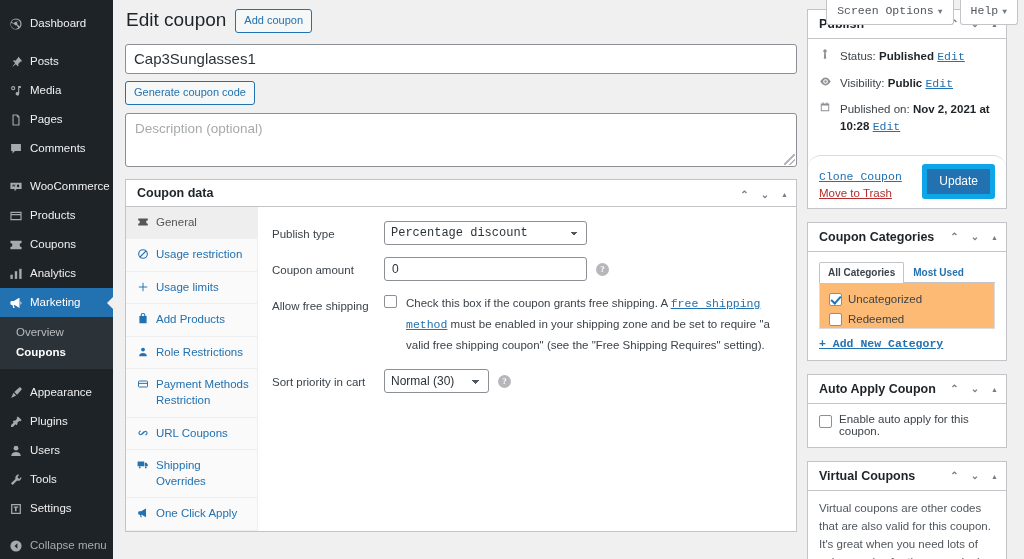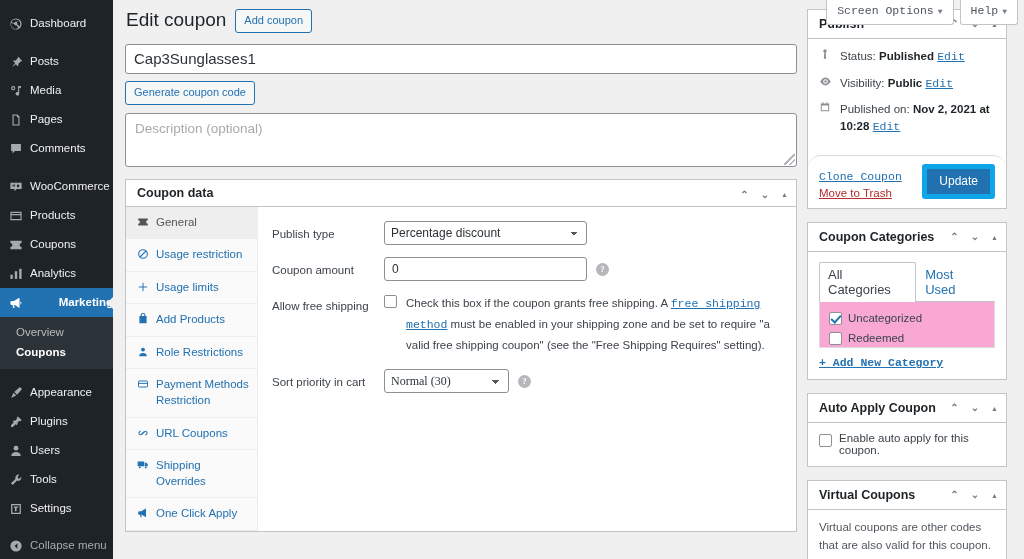--- a/index.html
+++ b/index.html
@@ -24,21 +24,21 @@
     line-height: 1.3; cursor: pointer; position: relative;
   }
   .menu-item .ico {
     width: 15px; height: 15px; display: inline-flex;
     align-items: center; justify-content: center; flex: 0 0 15px;
     color: #a7aaad;
   }
   .menu-item svg { display: block; }
   .menu-sep { height: 9px; }
   .menu-item.current {
-    background: #2271b1; color: #fff; font-weight: 700; justify-content: space-between;
+    background: #2271b1; color: #fff; font-weight: 400;
   }
   .menu-item.current .ico { color: #fff; }
   .menu-item.current::after {
     content: ""; position: absolute; right: -1px; top: 50%;
     transform: translateY(-50%);
     border-style: solid; border-width: 7px 7px 7px 0;
     border-color: transparent #f0f0f1 transparent transparent;
   }
   .submenu { background: #2c3338; padding: 5px 0 7px 0; }
   .submenu .sub-item {
@@ -153,22 +153,22 @@
     font-family: "Liberation Sans", sans-serif;
     -webkit-appearance: none; appearance: none;
     background-image:
       linear-gradient(45deg, transparent 50%, #50575e 50%),
       linear-gradient(135deg, #50575e 50%, transparent 50%);
     background-position: calc(100% - 12px) 10px, calc(100% - 8px) 10px;
     background-size: 4px 4px, 4px 4px;
     background-repeat: no-repeat;
     outline: none; cursor: pointer;
   }
-  select.discount-sel { width: 203px; }
-  select.sort-sel { width: 125px; font-family: Liberation Serif, serif; }
+  select.discount-sel { width: 203px; font-family: Liberation Mono, monospace; }
+  select.sort-sel { width: 105px; }
   input.wc-input {
     width: 203px; height: 24px; border: 1px solid #8c8f94; border-radius: 3px;
     background: #fff; font-size: 12px; color: #2c3338; padding: 1px 7px;
     font-family: "Liberation Sans", sans-serif; outline: none;
   }
   .help-tip {
     width: 13px; height: 13px; border-radius: 50%; background: #b5b7ba;
     color: #fff; font-size: 9px; font-weight: bold; display: inline-flex;
     align-items: center; justify-content: center; margin-top: 6px;
     cursor: help; font-family: "Liberation Serif", serif;
@@ -209,28 +209,28 @@
   }
   .pub-left { display: flex; flex-direction: column; gap: 4px; font-size: 11.5px; }
   .btn-primary {
     background: #2271b1; border: 5px solid #0ea5e9; color: #fff;
     font-size: 12px; border-radius: 3px; padding: 4px 12px 5px; cursor: pointer;
     line-height: 1.4; font-family: "Liberation Sans", sans-serif;
   }
 
   .cat-tabs { display: flex; gap: 0; border-bottom: 1px solid #c3c4c7; margin: 0 0 0 0; }
   .cat-tab {
-    font-size: 13px; padding: 4px 8px 5px; cursor: pointer; color: #2271b1;
-    border: 1px solid transparent; border-bottom: none; position: relative; top: 1px;
+    font-size: 10px; padding: 4px 8px 5px; cursor: pointer; color: #2271b1;
+    border: 1px solid transparent; border-bottom: none; position: relative; top: 1px; font-weight: bold;
   }
   .cat-tab.active {
     background: #fff; border-color: #c3c4c7; color: #3c434a; border-radius: 2px 2px 0 0;
   }
   .cat-list {
-    border: 1px solid #dcdcde; border-top: none; background: #f9a8d4;
+    border: 1px solid #dcdcde; border-top: none; background: #fdba74;
     padding: 8px 9px; height: 46px; overflow: hidden;
   }
   .cat-item { display: flex; align-items: center; gap: 6px; font-size: 11.5px; margin-bottom: 5px; color: #3c434a; }
   .add-cat { display: block; margin-top: 8px; font-size: 11.5px; font-weight: bold; }
   .chk-line { display: flex; align-items: flex-start; gap: 7px; font-size: 11.5px; color: #3c434a; }
   .vc-desc { font-size: 11.5px; color: #50575e; line-height: 1.55; margin-bottom: 9px; }
 </style>
 </head>
 <body>
 

